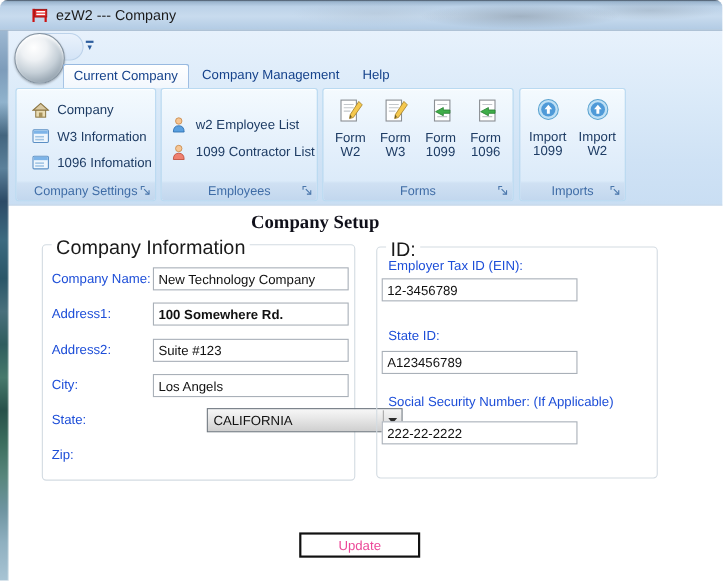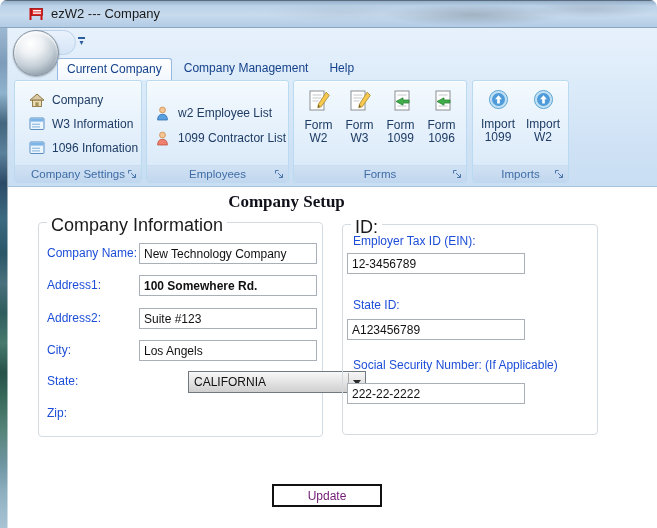--- a/index.html
+++ b/index.html
@@ -93,21 +93,21 @@
 
   .combo { position:absolute; left:116px; width:178px; height:22px; border:1px solid #707880;
     background:linear-gradient(180deg,#f7f7f7,#e6e6e6 45%, #cfcfcf); display:flex; align-items:center;
     padding-left:5px; font-size:12px; color:#111; cursor:pointer;margin-left:33px; }
   .combo-btn { position:absolute; right:1px; top:1px; bottom:1px; width:16px;
     display:flex; align-items:center; justify-content:center;
     background:linear-gradient(180deg,#f4f4f4,#d6d6d6); border-left:1px solid #a8a8a8; }
   .combo-arrow { width:0; height:0; border-left:4px solid transparent; border-right:4px solid transparent; border-top:5px solid #2b2b2b; }
 
   .update-btn { position:absolute; left:264px; top:297px; width:110px; height:23px;
-    background:#fff; border:2px solid #111; font-family:"Liberation Sans", sans-serif; font-size:12px; color:#701a75; cursor:pointer; }
+    background:#fff; border:2px solid #111; font-family:"Liberation Sans", sans-serif; font-size:12px; color:#ec4899; cursor:pointer; }
 </style>
 </head>
 <body>
 
 <div id="window">
 
   <div class="titlebar">
     <span class="app-icon">
       <svg width="16" height="16" viewBox="0 0 16 16">
         <rect x="1.5" y="2" width="2" height="12" fill="#cc1111"></rect>

